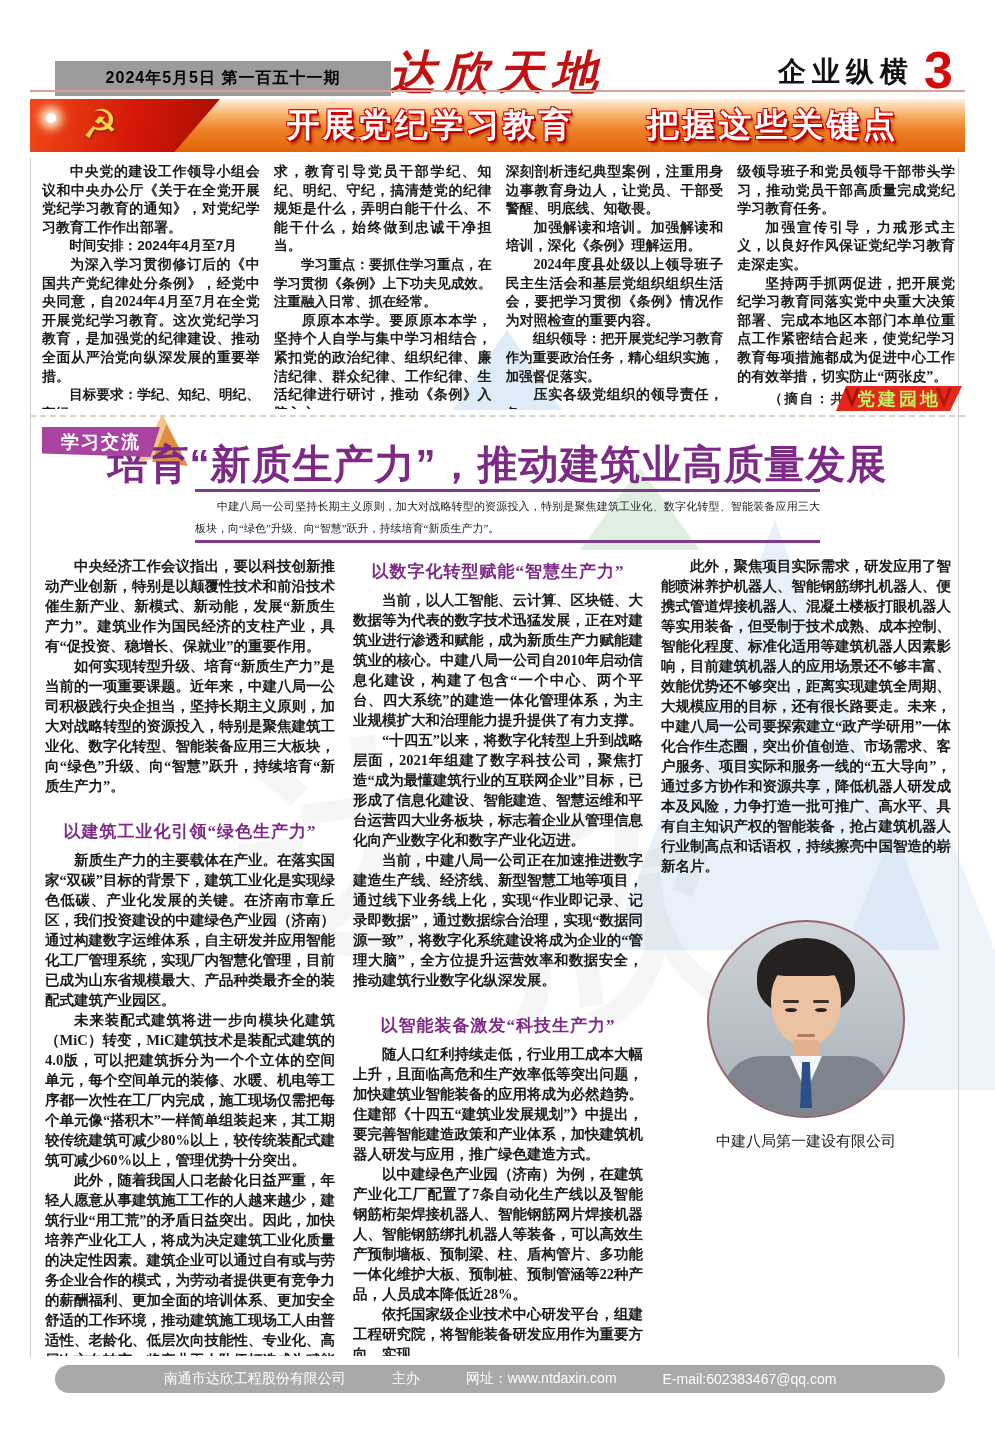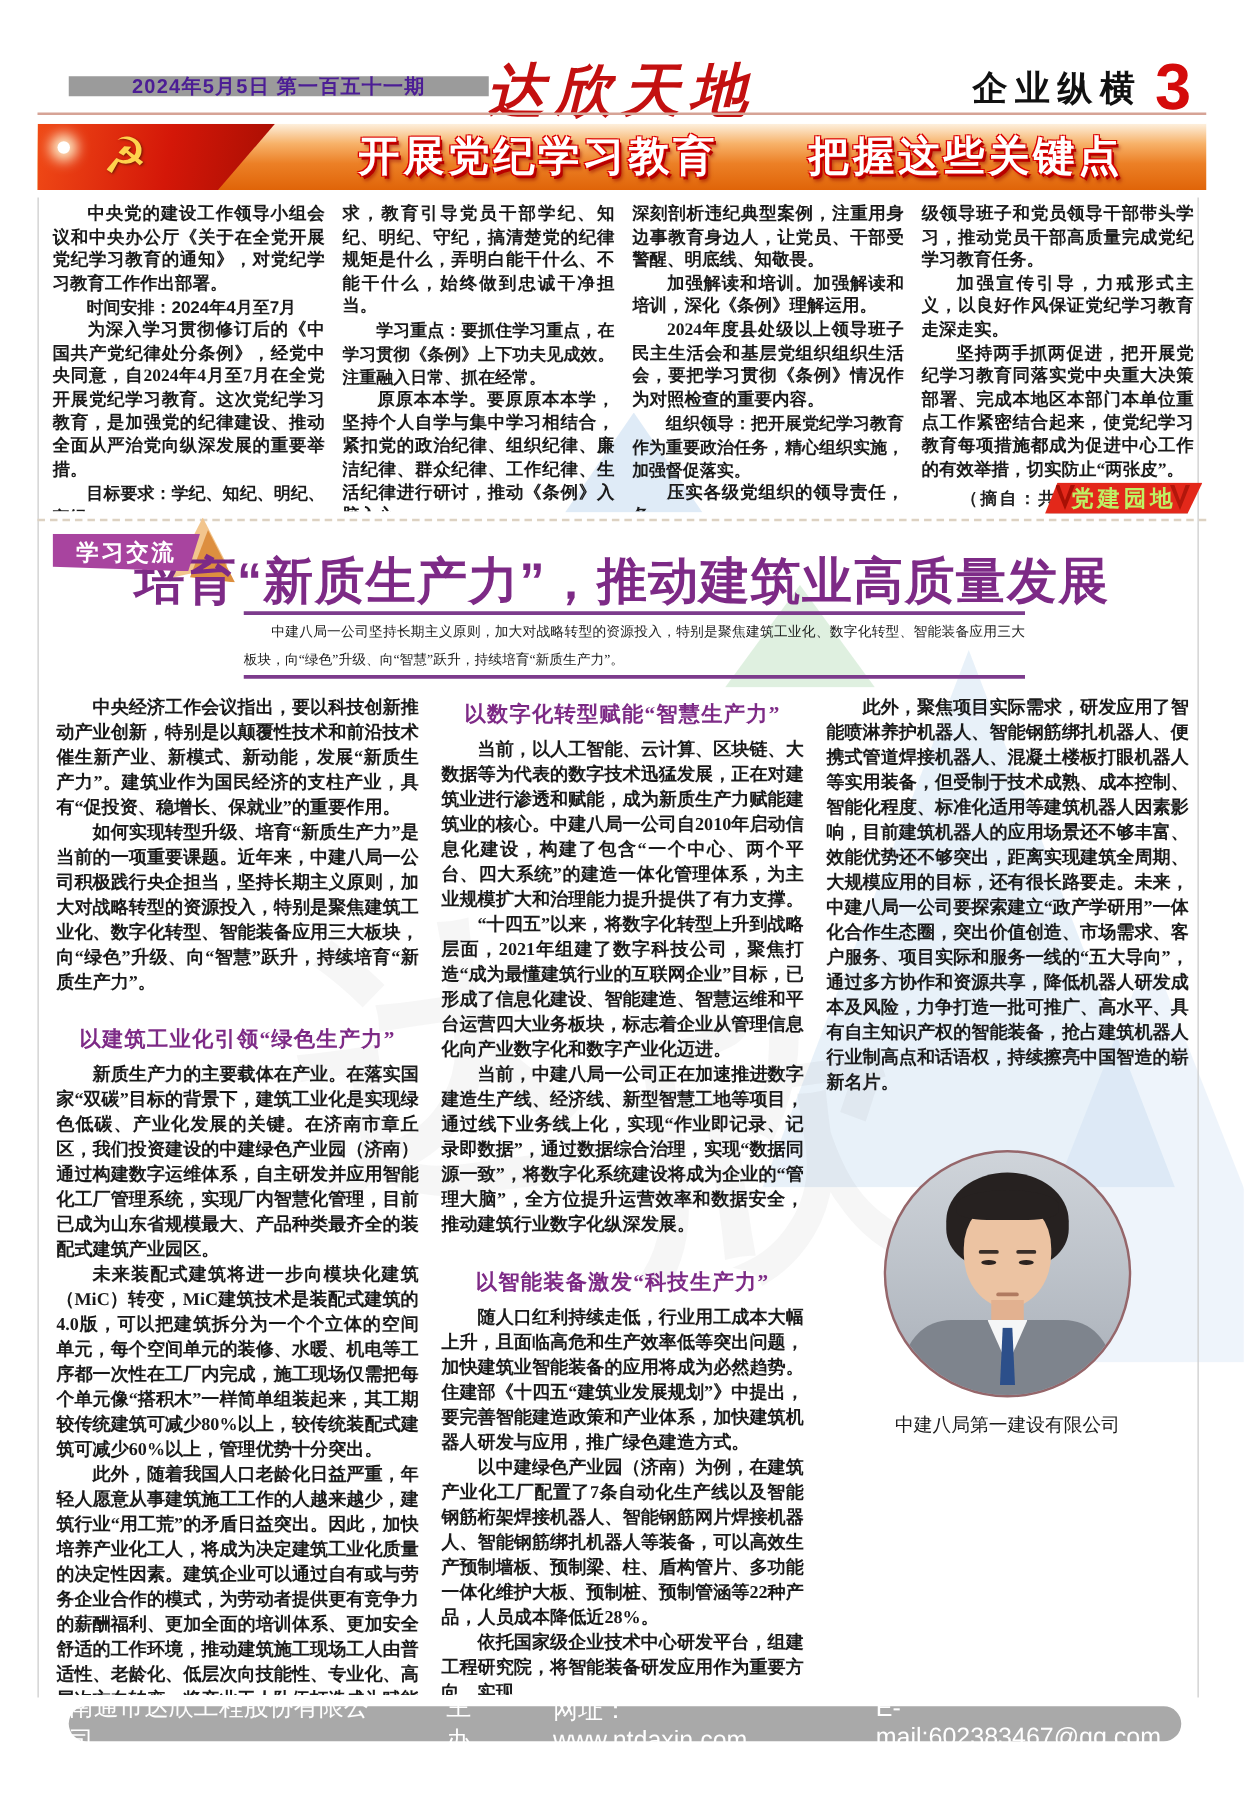--- a/index.html
+++ b/index.html
@@ -9,21 +9,21 @@
 
   
   .wm{position:absolute;pointer-events:none;z-index:0;}
   .wm-tri{clip-path:polygon(50% 0,100% 100%,0 100%);}
   .wm-glyph{font-size:230px;font-weight:bold;color:rgba(110,110,110,0.06);transform:rotate(-8deg);}
 
   
   .vline{width:1px;background:#cccccc;top:158px;height:1200px;}
 
   
-  .date-box{left:55px;top:61px;width:336px;height:16px;background:#9b9b9b;color:#4c1d95;
+  .date-box{left:55px;top:61px;width:336px;height:35px;background:#9b9b9b;color:#000000;
             font-family:"Liberation Sans",sans-serif;font-weight:bold;font-size:16px;
             display:flex;align-items:center;justify-content:center;letter-spacing:1px;}
   .masthead{left:0;right:0;top:42px;text-align:center;font-size:46px;font-weight:bold;
             font-style:italic;color:#c31010;letter-spacing:8px;font-family:"DejaVu Serif",serif;}
   .page-corner{right:42px;top:48px;display:flex;align-items:flex-end;gap:10px;}
   .section-label{font-size:28px;font-weight:bold;letter-spacing:6px;color:#111;line-height:1;padding-bottom:6px;}
   .page-number{font-size:52px;font-weight:bold;color:#d40b0b;line-height:0.85;font-family:"Liberation Sans",sans-serif;}
   .header-rule{left:30px;top:90px;width:935px;height:2px;background:#d6a396;}
 
   
@@ -110,21 +110,21 @@
   .shirt{position:absolute;left:81px;top:134px;width:32px;height:36px;background:#f5f6f7;
          clip-path:polygon(0 0,100% 0,50% 100%);}
   .tie{position:absolute;left:91px;top:140px;width:12px;height:46px;background:#2c4f8a;
        clip-path:polygon(18% 0,82% 0,100% 100%,0 100%);}
   .cap-name{font-weight:bold;font-size:19px;letter-spacing:8px;margin:2px 0 4px 0;}
   .cap-line{font-size:15px;line-height:22px;text-indent:0;text-align:center;}
 
   
   .footer-bar{left:55px;top:1365px;width:890px;height:28px;background:#a9a9a9;
               display:flex;align-items:center;justify-content:center;gap:46px;
-              font-family:"Liberation Sans",sans-serif;color:#fff;font-size:20px;z-index:1;border-radius:14px;}
+              font-family:"Liberation Sans",sans-serif;color:#fff;font-size:14px;z-index:1;border-radius:14px;}
 </style>
 </head>
 <body>
 
 <div class="wm wm-tri" style="left:452px;top:330px;width:110px;height:80px;background:rgba(196,219,240,0.55);"></div>
 <div class="wm wm-tri" style="left:580px;top:468px;width:120px;height:82px;background:rgba(196,228,198,0.55);"></div>
 <div class="wm wm-tri" style="left:610px;top:520px;width:330px;height:430px;background:rgba(186,212,238,0.33);"></div>
 <div class="wm wm-tri" style="left:790px;top:760px;width:260px;height:330px;background:rgba(186,212,238,0.25);"></div>
 <div class="wm wm-glyph" style="left:240px;top:700px;">达</div>
 <div class="wm wm-glyph" style="left:500px;top:760px;">欣</div>

